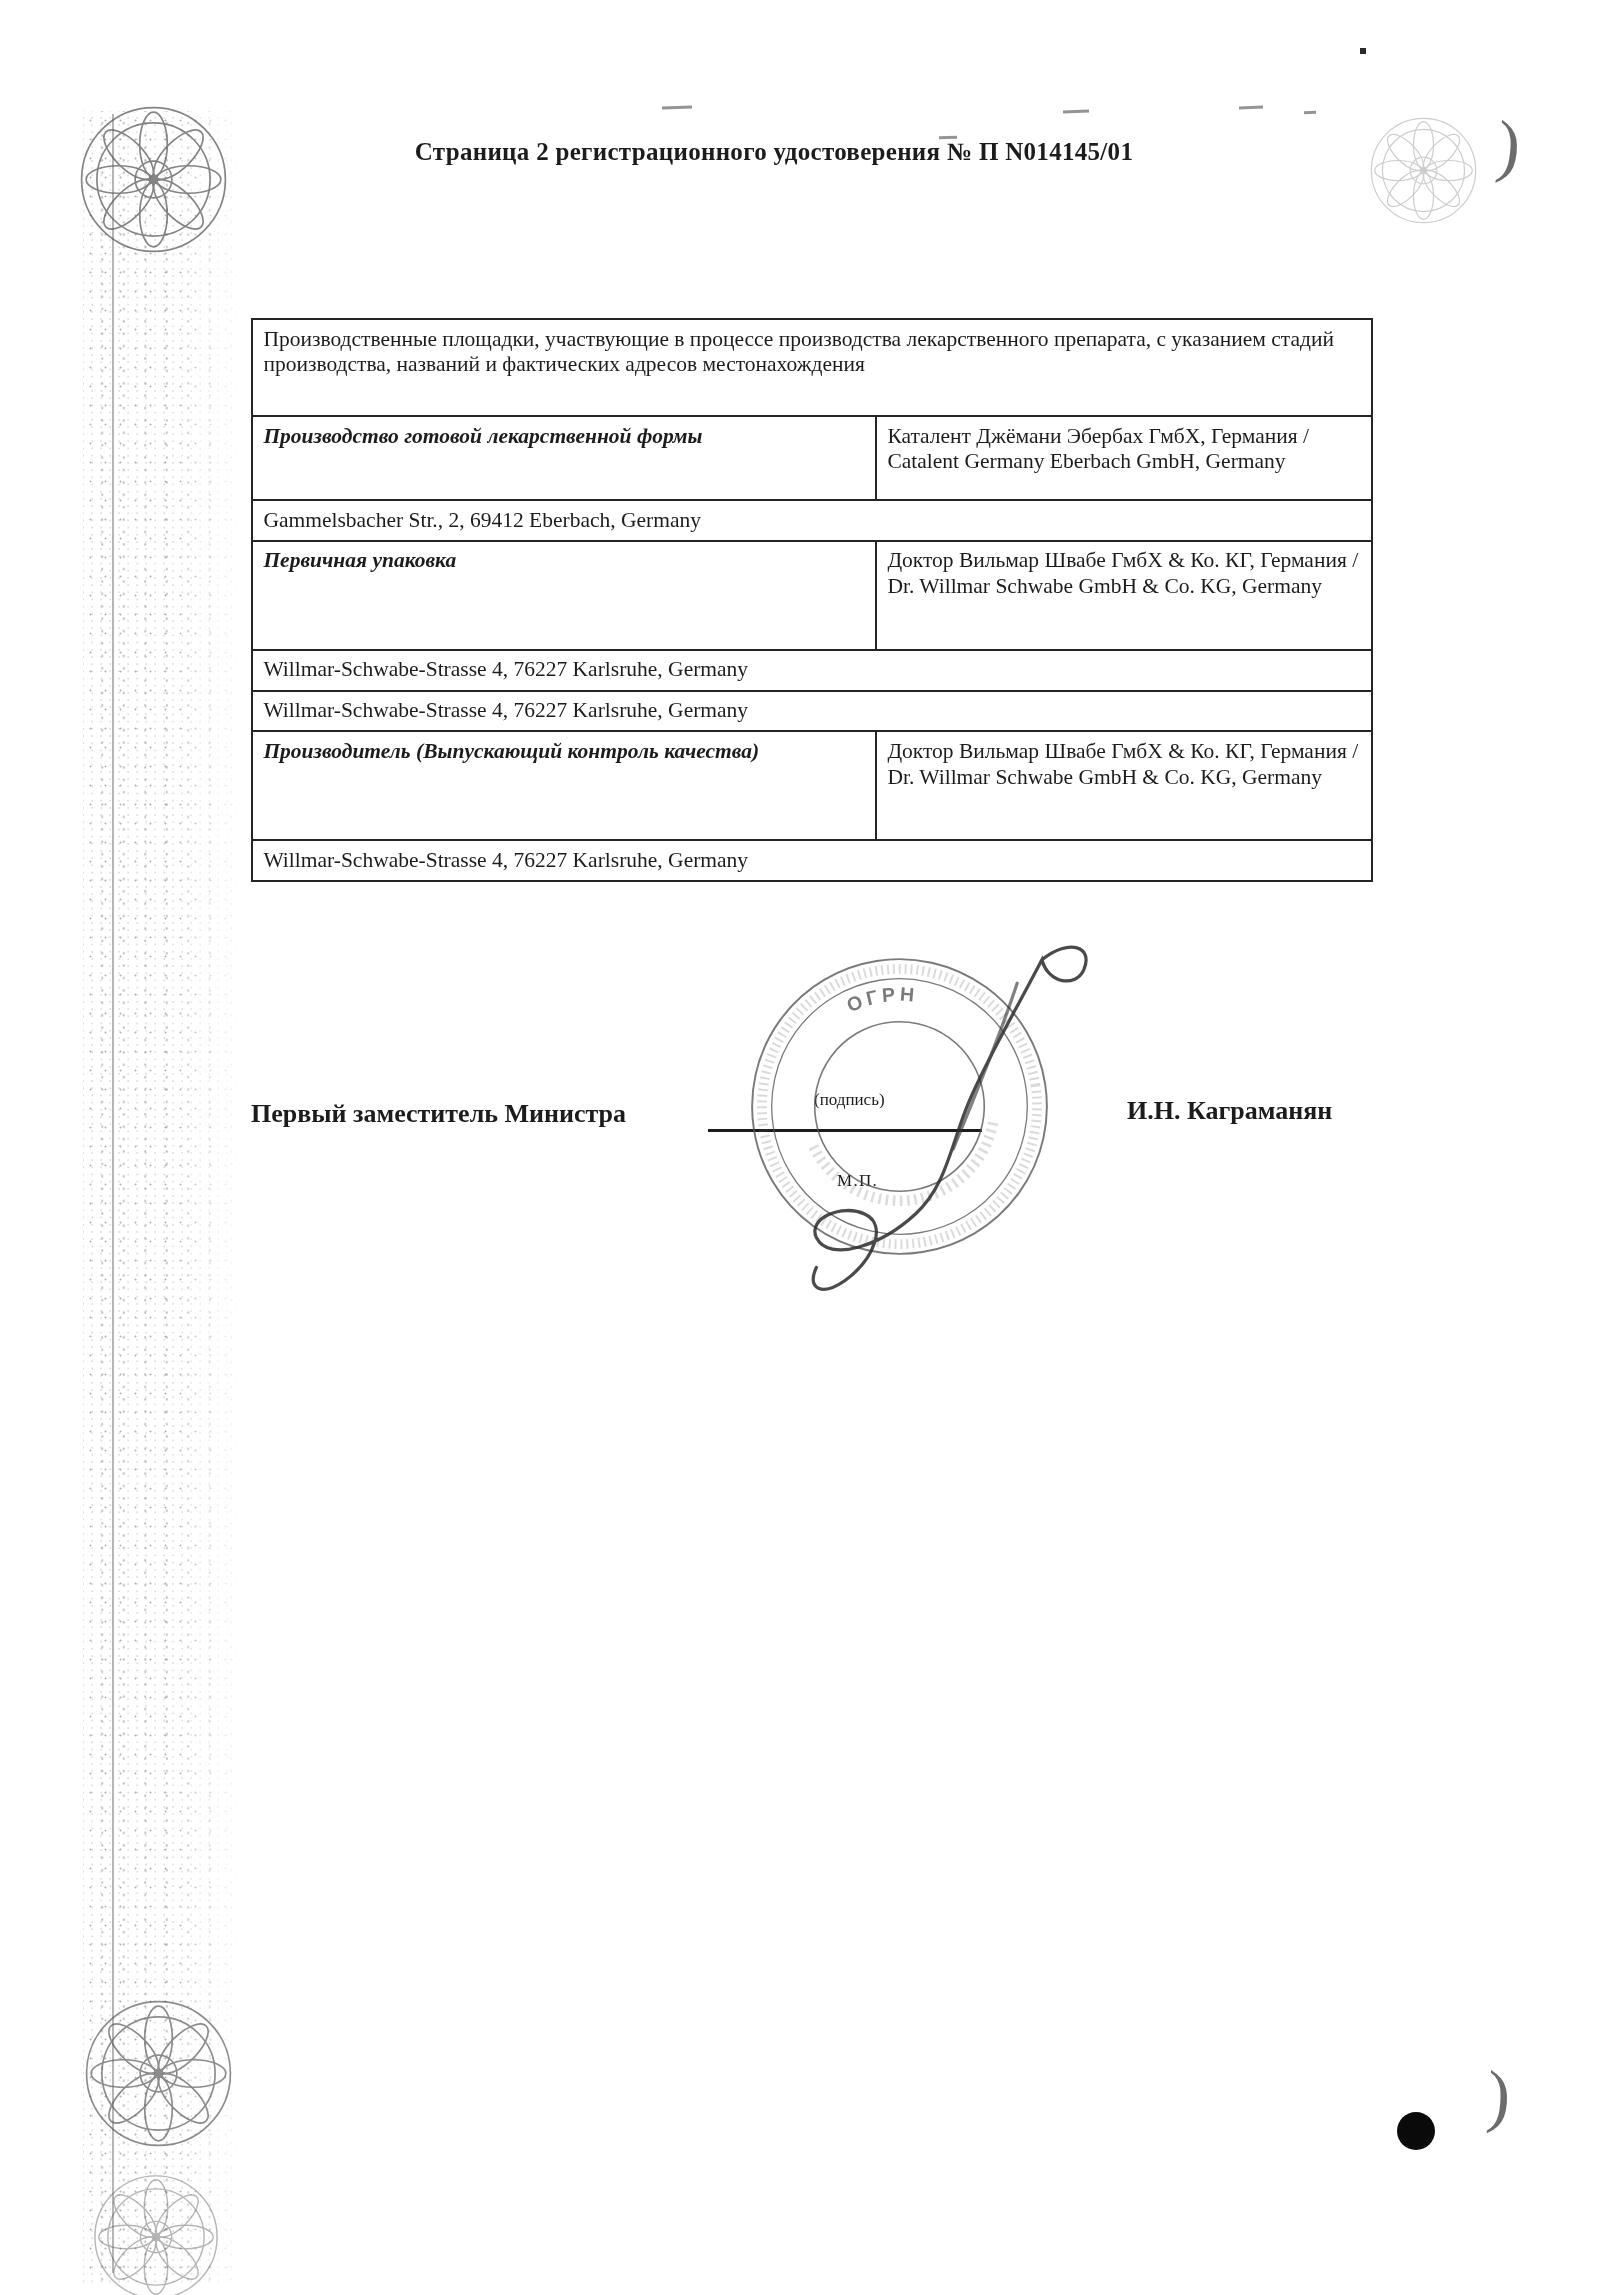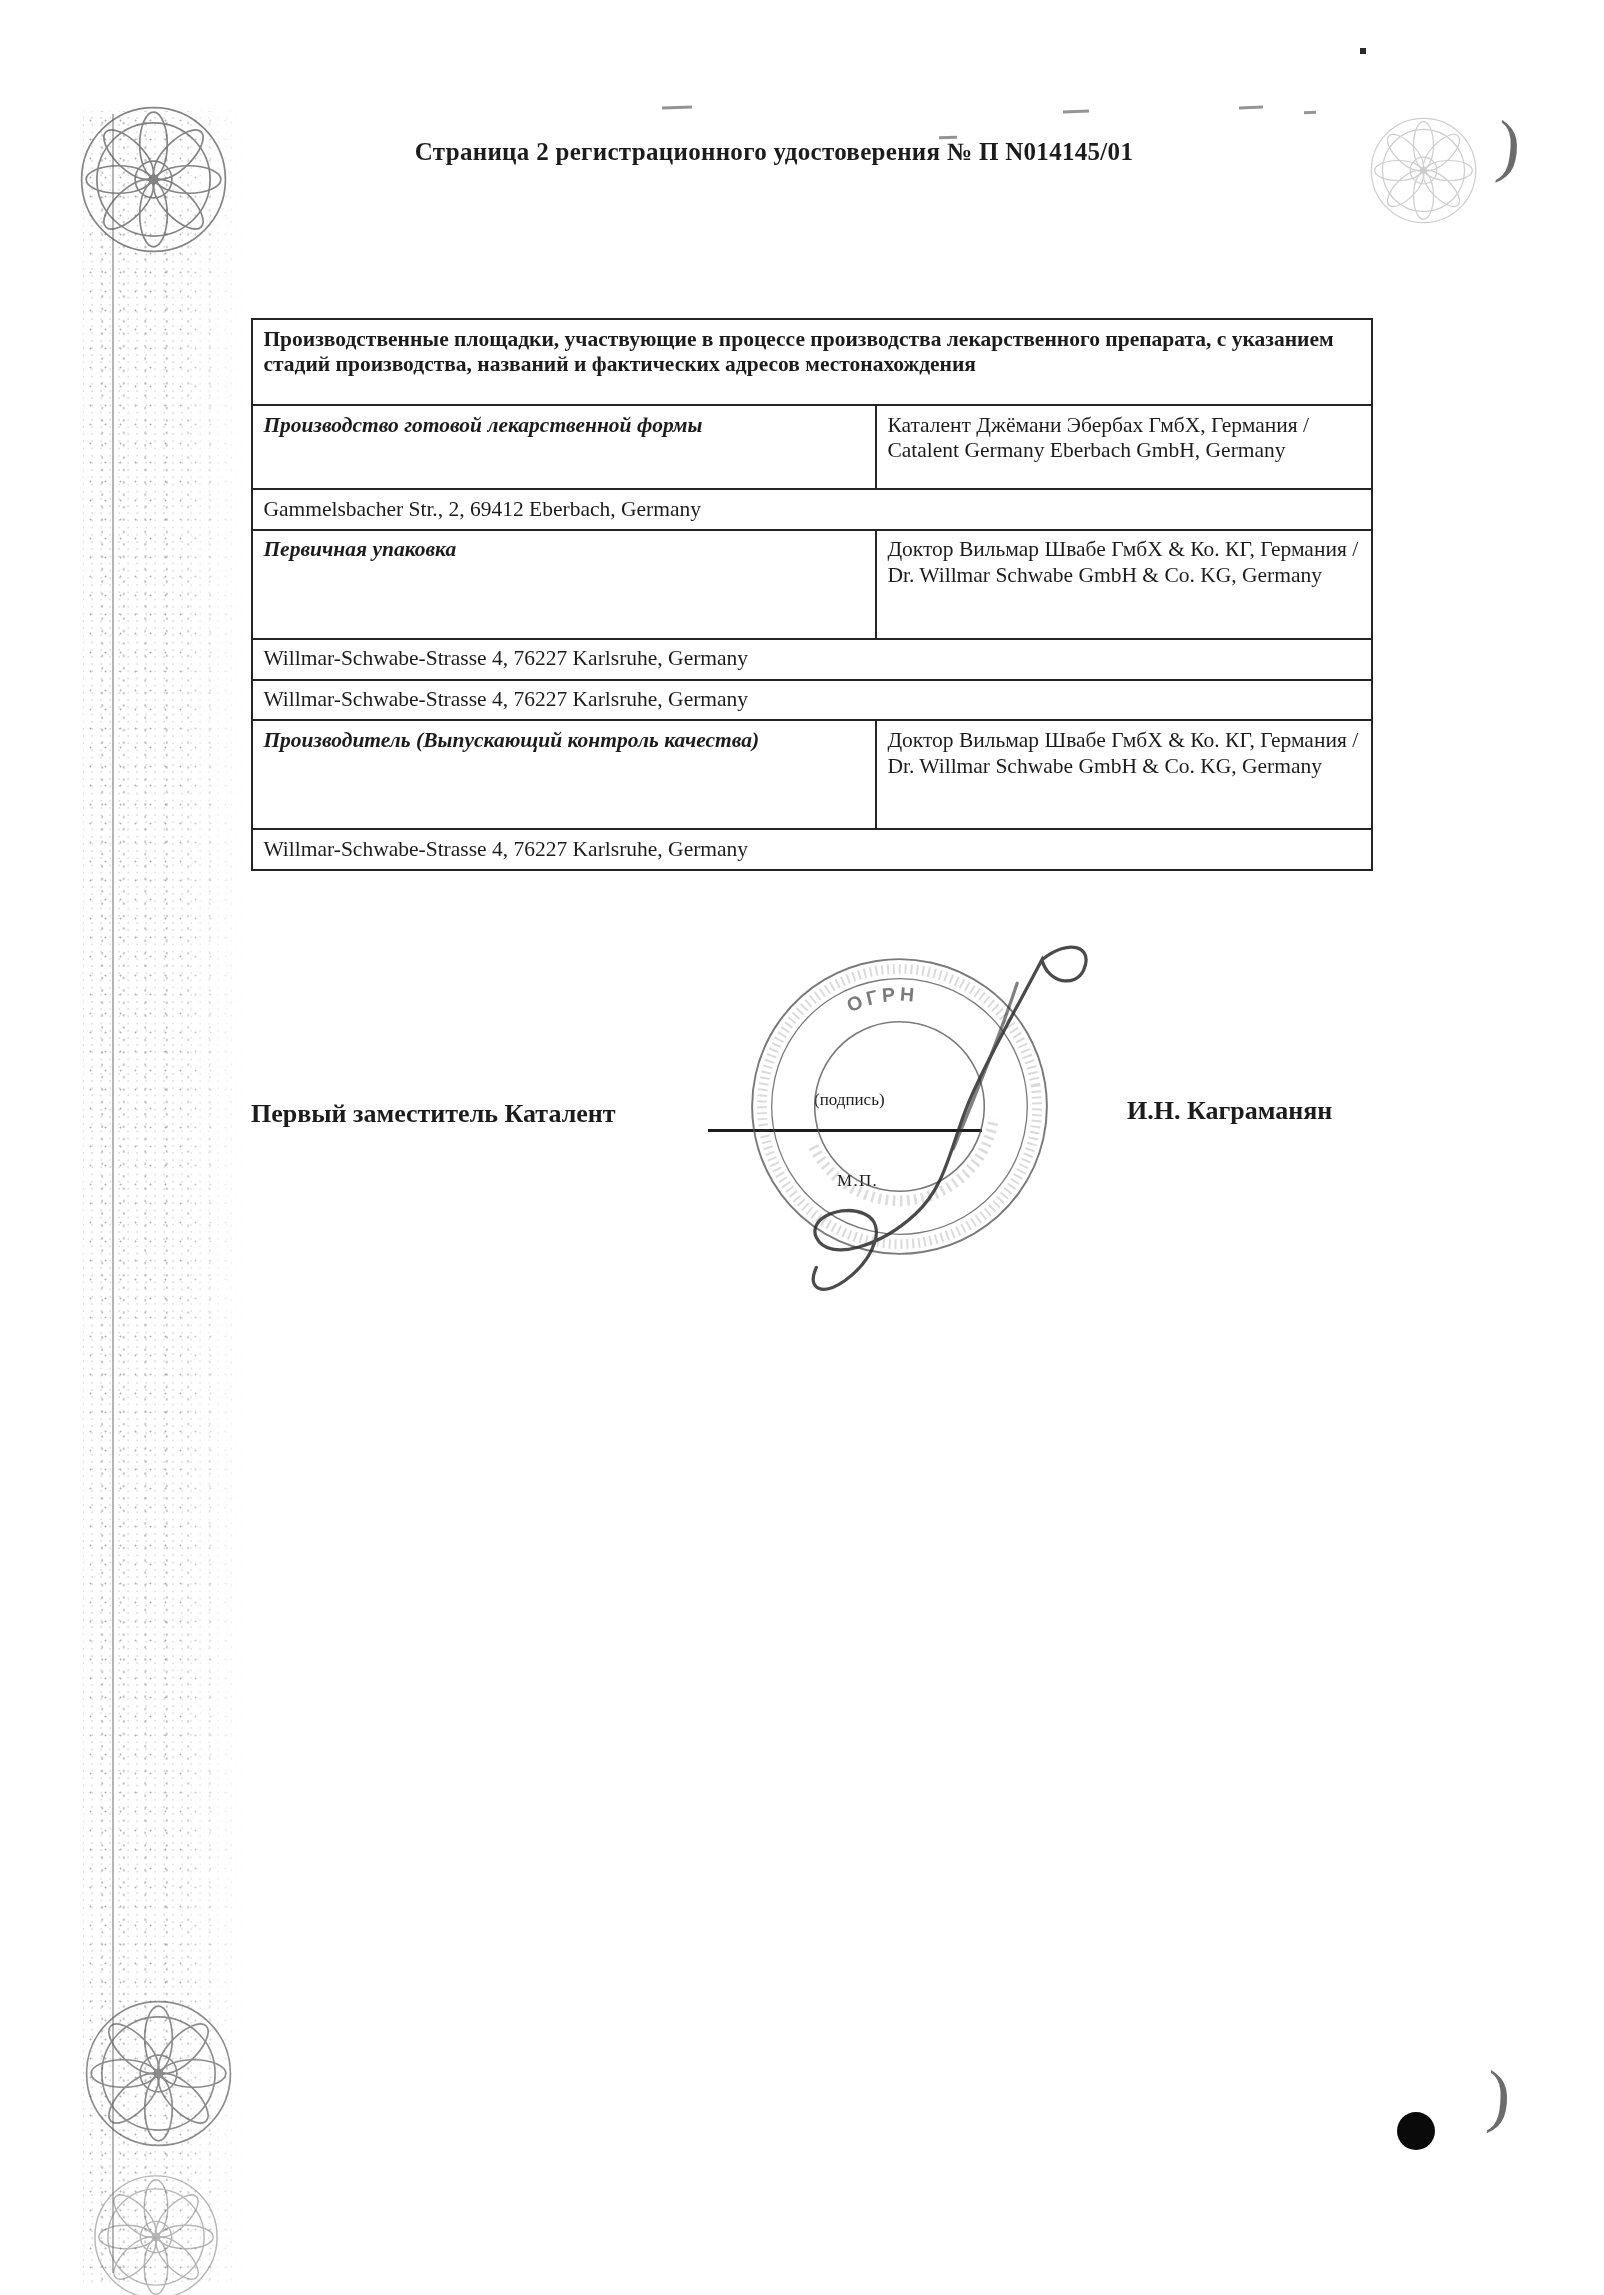--- a/index.html
+++ b/index.html
@@ -50,21 +50,21 @@
 
   
   table.sites {
     position:absolute; left:251px; top:318px; width:1120px;
     border-collapse:collapse; table-layout:fixed;
   }
   table.sites td {
     border:2px solid #242424; vertical-align:top;
     padding:6.5px 10.4px; font-size:21.5px; line-height:1.2;
   }
-  td.cell-title  { font-weight:bold; font-size:22px; height:86px; }
+  td.cell-title  { font-weight:normal; font-size:22px; height:97px; }
   td.cell-stage  { font-style:italic; font-weight:bold; }
   tr.row-first td { height:84px;margin-top:44px; }
   tr.row-tall  td { height:109px; }
   td.cell-addr { height:35px; padding-top:5.9px; }
 
   
   .sig-title   { position:absolute; left:251px;  top:1099px; font-size:26px; font-weight:bold; }
   .sig-line    { position:absolute; left:708px; top:1129px; width:274px; height:2.6px; background:#1c1c1c; }
   .sig-caption { position:absolute; left:814px; top:1090px; font-size:17px; }
   .sig-mp      { position:absolute; left:837px; top:1171px; font-size:17px; letter-spacing:1.3px; }
@@ -161,21 +161,21 @@
     <tr class="row-tall">
       <td class="cell-stage">Производитель (Выпускающий контроль качества)</td>
       <td class="cell-mfr">Доктор Вильмар Швабе ГмбХ &amp; Ко. КГ, Германия / Dr. Willmar Schwabe GmbH &amp; Co. KG, Germany</td>
     </tr>
     <tr>
       <td class="cell-addr" colspan="2">Willmar-Schwabe-Strasse 4, 76227 Karlsruhe, Germany</td>
     </tr>
   </tbody>
     </table>
 
-  <div class="sig-title">Первый заместитель Каталент</div>
+  <div class="sig-title">Первый заместитель Министра</div>
   <div class="sig-line"></div>
   <div class="sig-caption">(подпись)</div>
   <div class="sig-mp">М.П.</div>
   <div class="sig-name">И.Н. Каграманян</div>
 
   <svg class="stamp" viewBox="0 0 480 480">
     <g fill="none" stroke="#555555">
       <circle cx="240" cy="240" r="226" stroke-width="3"></circle>
       <circle cx="240" cy="240" r="196" stroke-width="2"></circle>
       <circle cx="240" cy="240" r="130" stroke-width="2.5"></circle>

